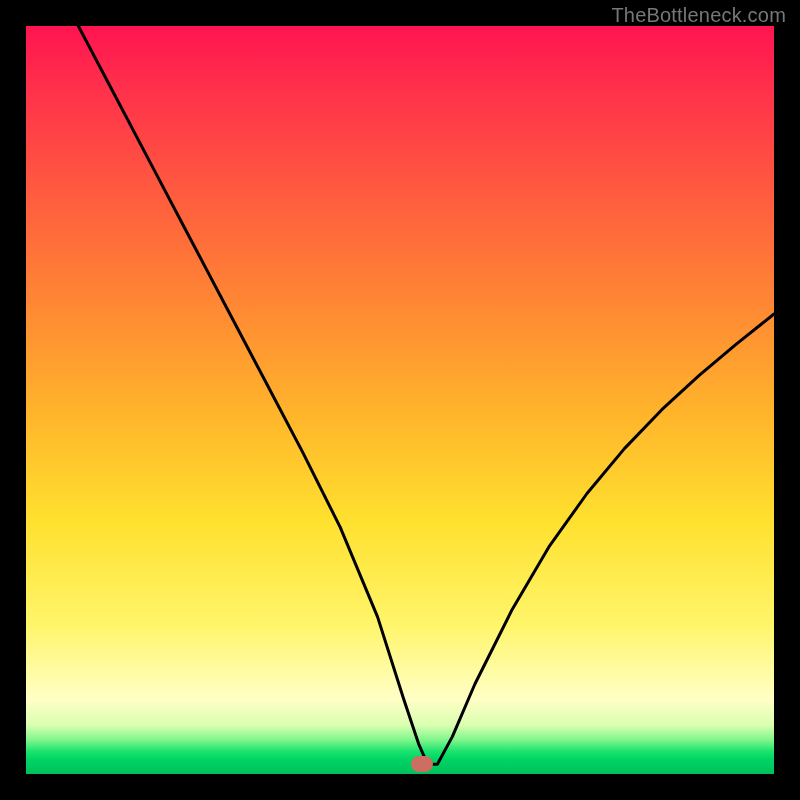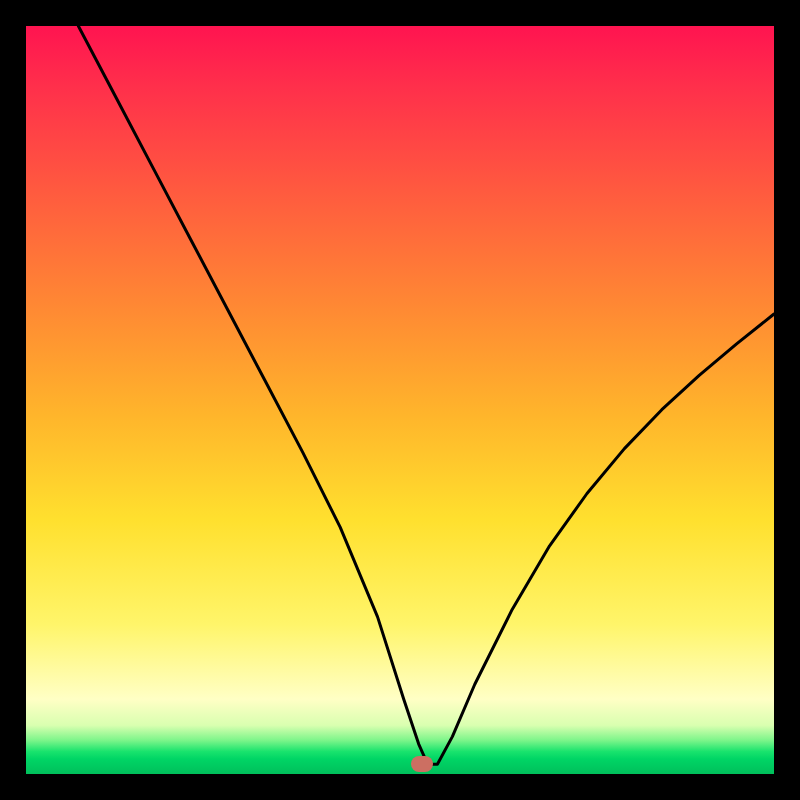--- a/index.html
+++ b/index.html
@@ -70,20 +70,21 @@
     border-radius: 8px;
     z-index: 6;
     transform: translate(-50%, -50%);
   }
 </style>
 </head>
 <body>
 
 <div class="frame">
 
+  <div class="watermark">TheBottleneck.com</div>
 
   <div class="plot">
     <div class="gradient-bg"></div>
 
     <svg class="curve" viewBox="0 0 100 100" preserveAspectRatio="none">
       <path id="curve-path" fill="none" stroke="#000" stroke-width="0.401" stroke-linecap="round" stroke-linejoin="round" d="M7.000 0.000 L12.000 9.500 L17.000 19.000 L22.000 28.500 L27.000 38.000 L32.000 47.500 L37.000 57.000 L42.000 67.000 L47.000 79.000 L50.500 90.000 L52.500 96.000 L53.700 98.700 L55.000 98.700 L57.000 95.000 L60.000 88.000 L65.000 78.000 L70.000 69.500 L75.000 62.500 L80.000 56.500 L85.000 51.300 L90.000 46.700 L95.000 42.500 L100.000 38.500"></path>
     </svg>
 
     <div id="marker" class="marker" style="left: 53%; top: 98.7%; background: rgb(204, 111, 98);"></div>
   </div>

